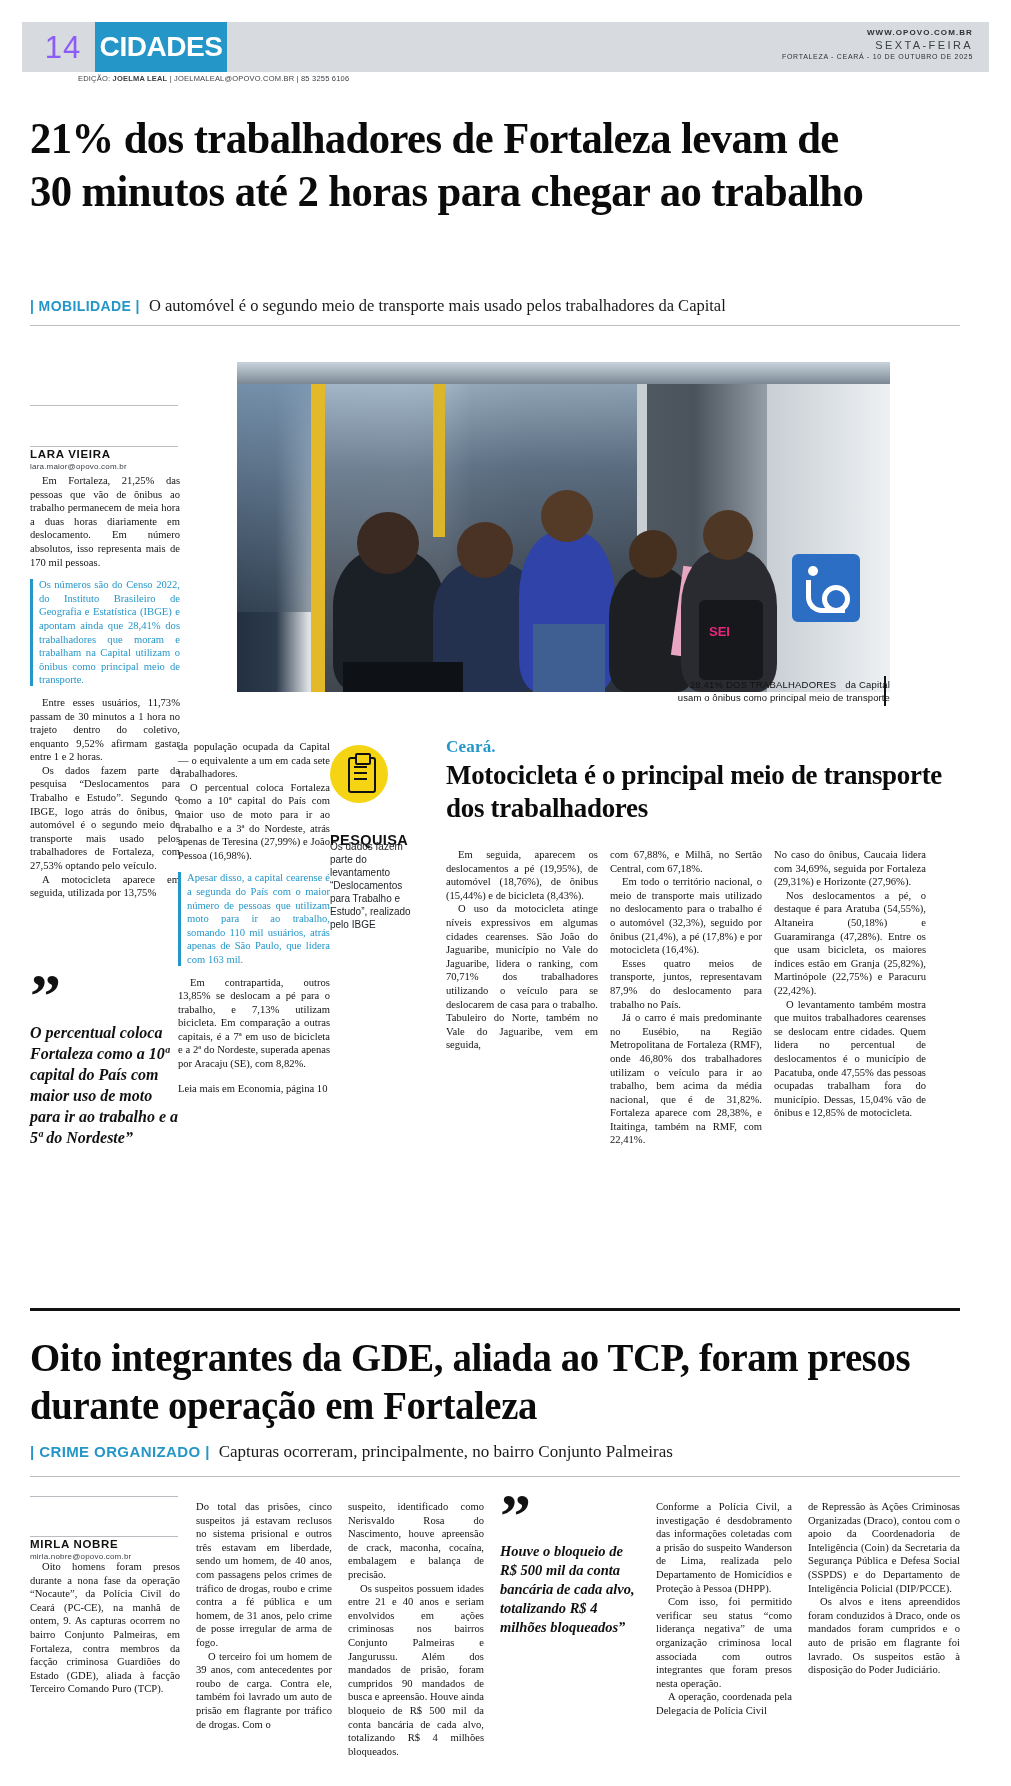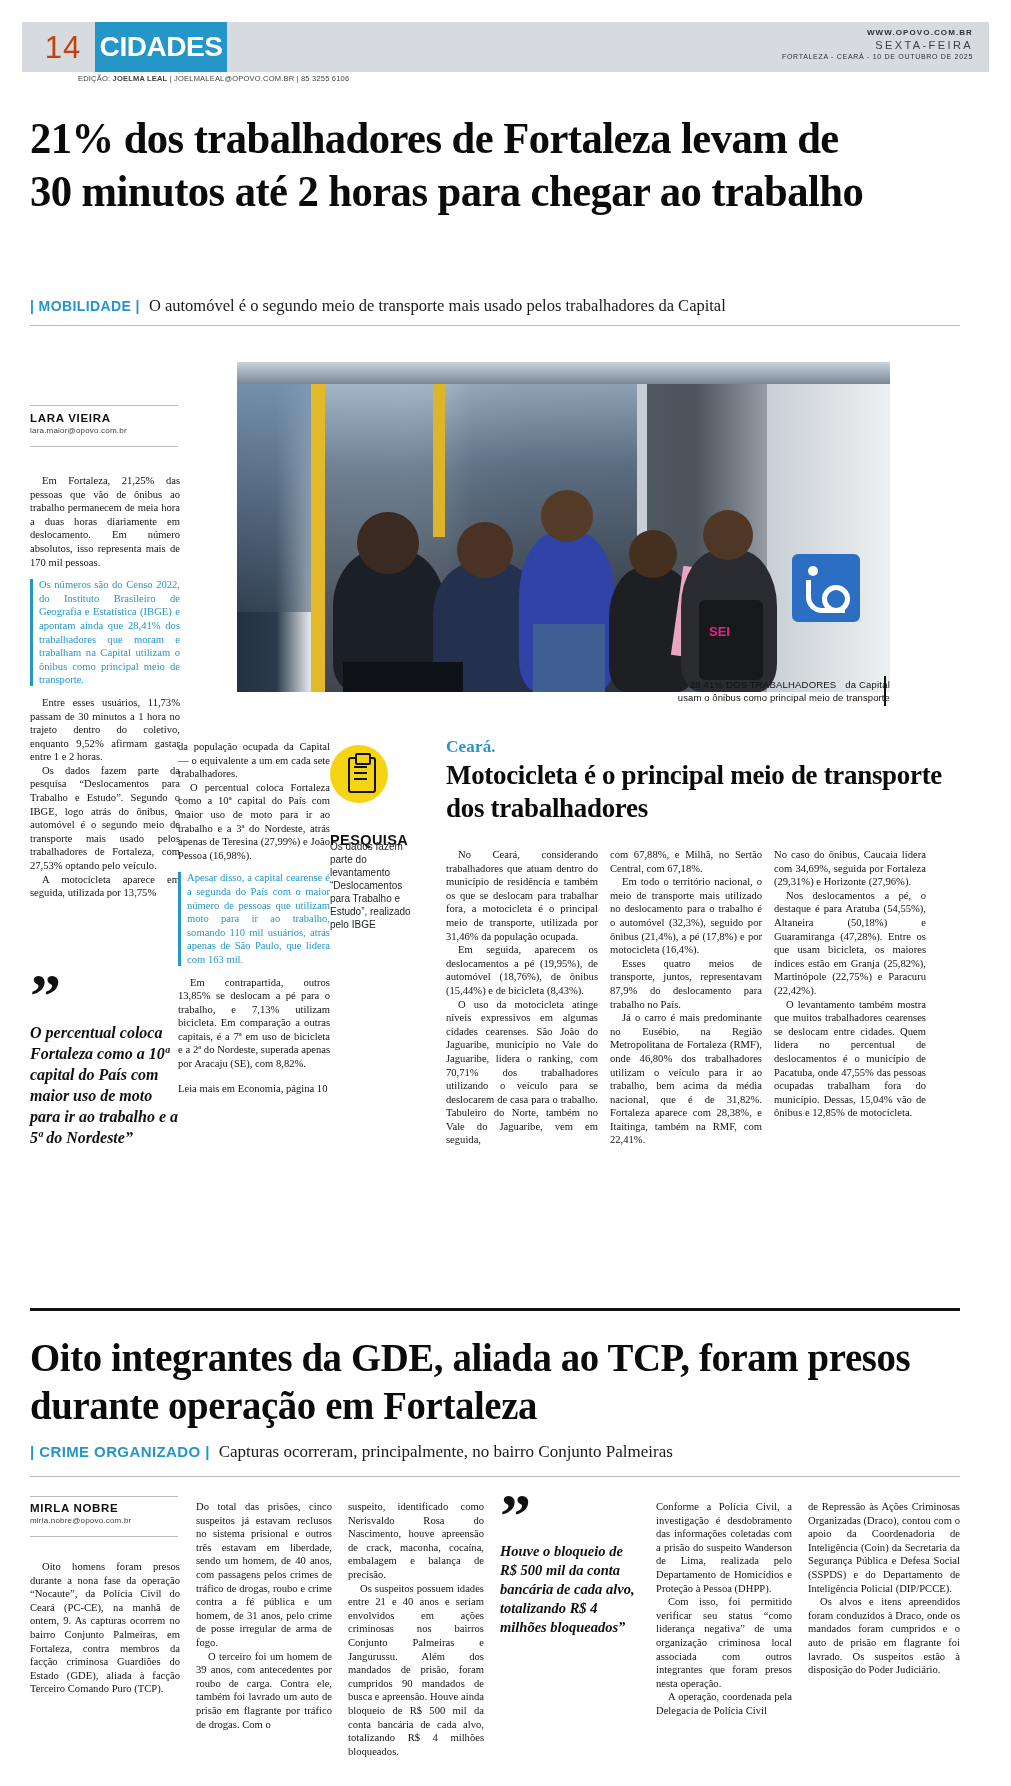--- a/index.html
+++ b/index.html
@@ -6,21 +6,21 @@
   html,body{margin:0;padding:0;background:#ffffff;}
   body{
     width:1011px;height:1786px;position:relative;overflow:hidden;
     font-family:"Liberation Serif", serif;color:#111;
   }
   .page{position:relative;width:1011px;height:1786px;background:#fff;}
 
   
   .masthead{position:absolute;left:22px;top:22px;width:967px;height:50px;background:#d7dade;}
   .folio{position:absolute;left:38px;top:29px;width:50px;height:38px;
-    font-family:"Liberation Sans",sans-serif;font-size:31px;font-weight:300;color:#c2410c;
+    font-family:"Liberation Sans",sans-serif;font-size:31px;font-weight:300;color:#8b5cf6;
     letter-spacing:1px;line-height:38px;text-align:center;}
   .section-badge{position:absolute;left:95px;top:22px;width:132px;height:50px;background:#2596c8;}
   .section-badge span{display:block;font-family:"Liberation Sans",sans-serif;font-weight:bold;
     font-size:27px;color:#fff;letter-spacing:-0.5px;line-height:50px;text-align:center;
     transform:scaleX(1.04);}
   .head-right{position:absolute;right:38px;top:27px;text-align:right;
     font-family:"Liberation Sans",sans-serif;color:#2d3135;}
   .hr-site{font-size:8px;font-weight:bold;letter-spacing:1.1px;line-height:11px;}
   .hr-day{font-size:11px;letter-spacing:2.4px;line-height:14px;color:#3a3f44;}
   .hr-date{font-size:7px;letter-spacing:0.7px;line-height:10px;}
@@ -91,21 +91,21 @@
   .p-bagblk::after{content:"SEI";position:absolute;left:10px;top:24px;color:#e8247f;
     font-family:"Liberation Sans",sans-serif;font-weight:bold;font-size:13px;}
   .p-jeans{left:296px;top:262px;width:72px;height:68px;background:#3f5f92;position:absolute;}
   .p-shirt{position:absolute;left:106px;top:300px;width:120px;height:30px;background:#0e1116;}
   .p-top{position:absolute;left:0;top:0;width:653px;height:22px;
     background:linear-gradient(180deg,#c9d3dc,#7b8894);}
 
   
   .col{position:absolute;font-family:"Liberation Serif",serif;}
   .byline-rule{position:absolute;background:#b9bcc0;height:1px;}
-  .byline{position:absolute;font-family:"Liberation Sans",sans-serif;}
+  .byline{position:absolute;font-family:"Liberation Sans",sans-serif;margin-top:36px;}
   .byline .nm{font-size:11.5px;font-weight:bold;letter-spacing:0.7px;color:#111;}
   .byline .em{font-size:8px;color:#3b4045;letter-spacing:0.2px;margin-top:2px;}
 
   .body-txt{font-size:10.6px;line-height:13.6px;text-align:justify;color:#121212;
     font-family:"Liberation Serif",serif;}
   .body-txt p{margin:0;text-indent:12px;}
   .body-txt p.noind{text-indent:0;}
 
   .pull-blue{position:relative;padding-left:9px;color:#2596c8;font-size:10.6px;line-height:13.6px;
     text-align:justify;}
@@ -248,21 +248,20 @@
       <div class="pq-l" style="top:19px;"></div>
     </div>
   </div>
   <div class="pq-title" style="left:330px;top:818px;margin-top:14px;">PESQUISA</div>
   <div class="pq-desc" style="left:330px;top:840px;">Os dados fazem parte do levantamento “Deslocamentos para Trabalho e Estudo”, realizado pelo IBGE</div>
 
   <div class="sec-kicker" style="left:446px;top:737px;">Ceará.</div>
   <div class="sec-hed" style="left:446px;top:758px;width:530px;">Motocicleta é o principal meio de transporte dos trabalhadores</div>
 
   <div class="col body-txt" style="left:446px;top:848px;width:152px;">
-    <p>No Ceará, considerando trabalhadores que atuam dentro do município de residência e também os que se deslocam para trabalhar fora, a motocicleta é o principal meio de transporte, utilizada por 31,46% da população ocupada.</p>
     <p>Em seguida, aparecem os deslocamentos a pé (19,95%), de automóvel (18,76%), de ônibus (15,44%) e de bicicleta (8,43%).</p>
     <p>O uso da motocicleta atinge níveis expressivos em algumas cidades cearenses. São João do Jaguaribe, município no Vale do Jaguaribe, lidera o ranking, com 70,71% dos trabalhadores utilizando o veículo para se deslocarem de casa para o trabalho. Tabuleiro do Norte, também no Vale do Jaguaribe, vem em seguida,</p>
   </div>
   <div class="col body-txt" style="left:610px;top:848px;width:152px;">
     <p class="noind">com 67,88%, e Milhã, no Sertão Central, com 67,18%.</p>
     <p>Em todo o território nacional, o meio de transporte mais utilizado no deslocamento para o trabalho é o automóvel (32,3%), seguido por ônibus (21,4%), a pé (17,8%) e por motocicleta (16,4%).</p>
     <p>Esses quatro meios de transporte, juntos, representavam 87,9% do deslocamento para trabalho no País.</p>
     <p>Já o carro é mais predominante no Eusébio, na Região Metropolitana de Fortaleza (RMF), onde 46,80% dos trabalhadores utilizam o veículo para ir ao trabalho, bem acima da média nacional, que é de 31,82%. Fortaleza aparece com 28,38%, e Itaitinga, também na RMF, com 22,41%.</p>
   </div>
   <div class="col body-txt" style="left:774px;top:848px;width:152px;">

